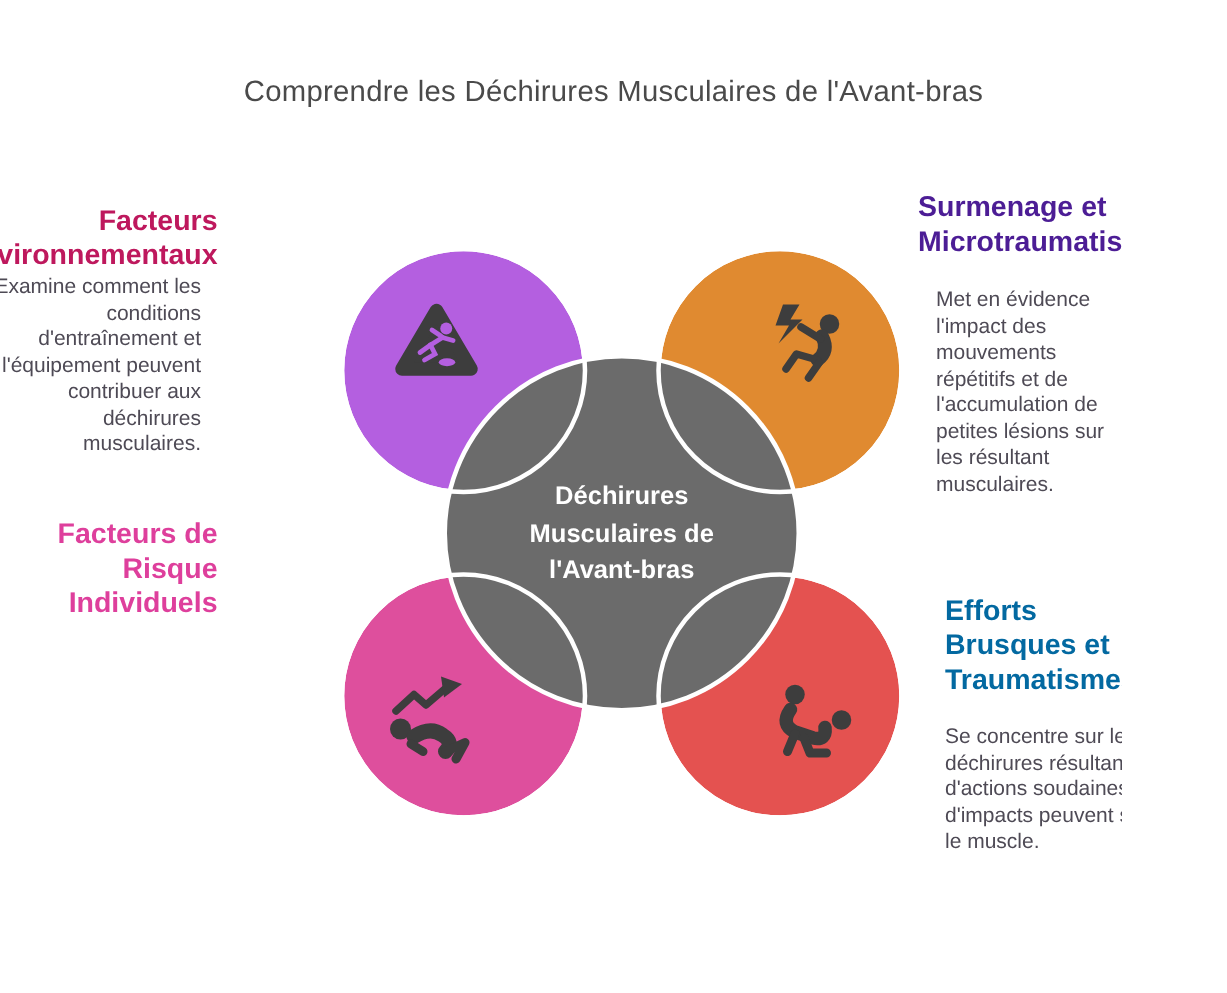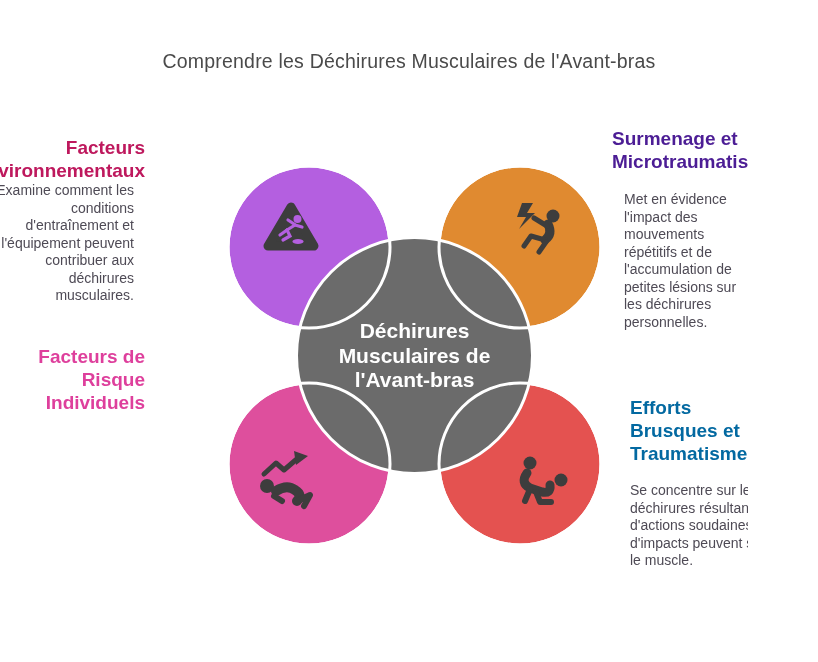--- a/index.html
+++ b/index.html
@@ -8,21 +8,21 @@
     font-family:"Liberation Sans", sans-serif;
     padding-left:38px;
   }
   .title{
     position:absolute;top:50px;left:0;width:818px;margin:0;
     text-align:center;font-size:19.5px;font-weight:400;color:#4a4a4a;letter-spacing:.2px;
   }
   .diagram{position:absolute;left:190px;top:140px;width:450px;height:470px;}
   .center-label{
     position:absolute;left:322px;top:319px;width:185px;
-    text-align:center;color:#ffffff;font-weight:700;font-size:21px;line-height:24.5px;
+    text-align:center;color:#ffffff;font-weight:700;font-size:17px;line-height:24.5px;
     white-space:pre-line;
   }
   .section{position:absolute;}
   .section .heading{
     font-size:19px;font-weight:700;line-height:23px;white-space:pre-line;margin:0;
   }
   .section .body{
     font-size:14px;line-height:17.5px;color:#4e4a55;margin:0;
   }
   .sec-tl{top:136px;right:603px;width:200px;text-align:right;}
@@ -109,21 +109,21 @@
 
   <div class="section sec-tl">
     <h2 class="heading" style="color: #be185d;">Facteurs
 Environnementaux</h2>
     <p class="body">Examine comment les conditions d'entraînement et l'équipement peuvent contribuer aux déchirures musculaires.</p>
   </div>
 
   <div class="section sec-tr">
     <h2 class="heading" style="color: #4c1d95;">Surmenage et
 Microtraumatismes</h2>
-    <p class="body">Met en évidence l'impact des mouvements répétitifs et de l'accumulation de petites lésions sur les déchirures personnelles.</p>
+    <p class="body">Met en évidence l'impact des mouvements répétitifs et de l'accumulation de petites lésions sur les résultant musculaires.</p>
   </div>
 
   <div class="section sec-bl">
     <h2 class="heading" style="color: rgb(222, 63, 156);">Facteurs de
 Risque
 Individuels</h2>
   </div>
 
   <div class="section sec-br">
     <h2 class="heading" style="color: #0369a1;">Efforts

